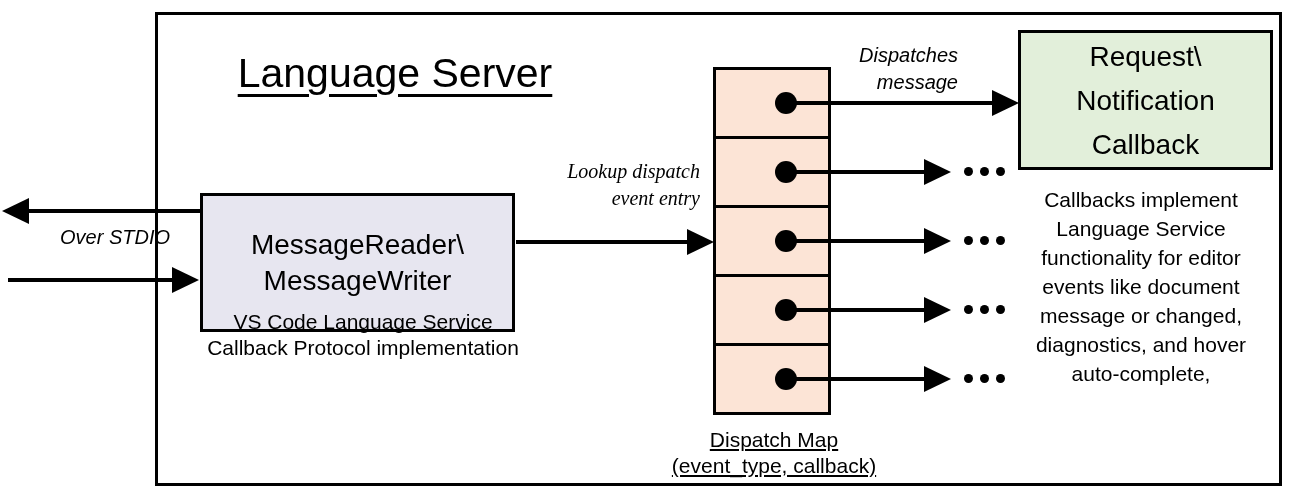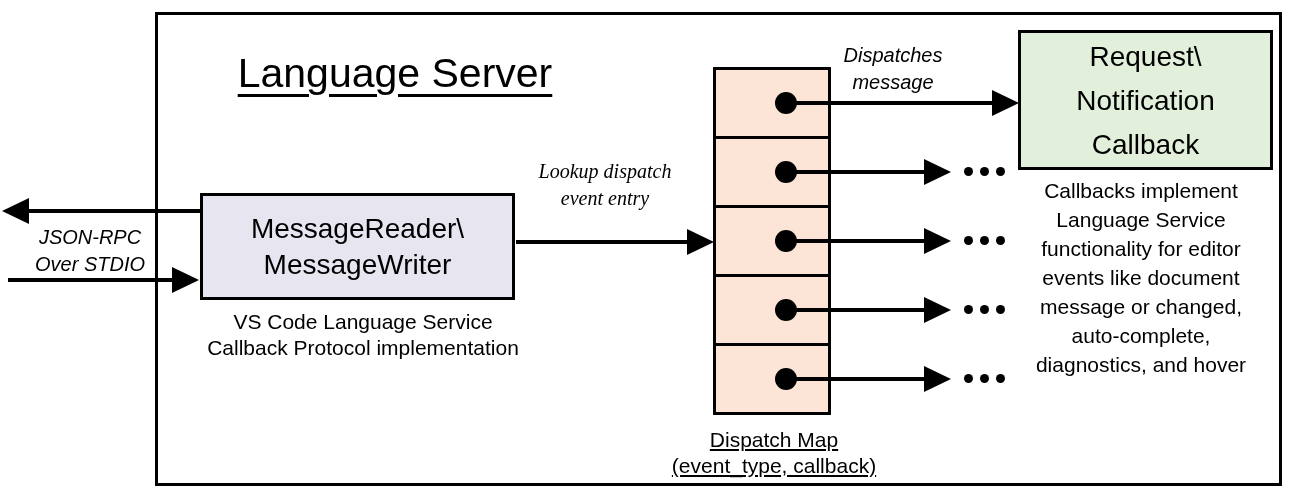--- a/index.html
+++ b/index.html
@@ -8,72 +8,71 @@
     --callback-fill:#e2efda;
     --line:#000000;
     --bg:#ffffff;
   }
   *{margin:0;padding:0;box-sizing:border-box;}
   body{background:var(--bg);font-family:"Liberation Sans",sans-serif;color:#000;}
   .stage{position:relative;width:1291px;height:494px;background:var(--bg);overflow:hidden;}
 
   .abs{position:absolute;}
   .center{text-align:center;}
-  .italic{font-style:italic;}
+  .italic{font-style:italic;text-align:right;}
 
   .outer-box{left:155px;top:12px;width:1127px;height:474px;border:3px solid var(--line);background:transparent;}
 
   .title{left:225px;top:50px;width:340px;font-size:41px;text-align:center;
          text-decoration:underline;text-decoration-thickness:3px;text-underline-offset:7px;}
 
   .io-label{left:10px;top:224px;width:160px;font-size:20px;line-height:27px;}
   .lookup-label{left:510px;top:158px;width:190px;font-size:20px;line-height:27px;font-family:Liberation Serif, serif;}
   .dispatches-label{left:828px;top:42px;width:130px;font-size:20px;line-height:27px;}
 
   .hline{position:absolute;height:4px;background:var(--line);}
   .head-right{position:absolute;width:0;height:0;
               border-top:13px solid transparent;border-bottom:13px solid transparent;
               border-left:27px solid var(--line);}
   .head-left{position:absolute;width:0;height:0;
              border-top:13px solid transparent;border-bottom:13px solid transparent;
              border-right:27px solid var(--line);}
 
-  .reader-box{left:200px;top:193px;width:315px;height:107px;background:var(--reader-fill);
+  .reader-box{left:200px;top:193px;width:315px;height:139px;background:var(--reader-fill);
               border:3px solid var(--line);display:flex;flex-direction:column;justify-content:center;
               font-size:28px;line-height:36px;text-align:center;}
   .reader-caption{left:193px;top:309px;width:340px;font-size:21px;line-height:26px;}
 
   .dispatch-map{left:713px;top:67px;width:118px;height:348px;border:3px solid var(--line);
                 display:flex;flex-direction:column;}
   .map-cell{flex:1;background:var(--map-fill);}
   .map-cell + .map-cell{border-top:3px solid var(--line);}
 
   .dot{position:absolute;width:22px;height:22px;border-radius:50%;background:var(--line);}
 
   .ellipsis{position:absolute;display:flex;gap:7px;align-items:center;}
   .edot{width:9px;height:9px;border-radius:50%;background:var(--line);}
 
   .callback-box{left:1018px;top:30px;width:255px;height:140px;background:var(--callback-fill);
                 border:3px solid var(--line);display:flex;flex-direction:column;justify-content:center;
                 font-size:28px;line-height:35px;text-align:center;gap:9px;}
 
-  .note{left:1008px;top:176px;width:266px;font-size:21px;line-height:29px;}
+  .note{left:1008px;top:185px;width:266px;font-size:21px;line-height:29px;}
   .map-caption{left:644px;top:427px;width:260px;font-size:21px;line-height:26px;text-decoration:underline;}
 </style>
 </head>
 <body>
 
 <div class="stage">
 
   <div class="abs outer-box"></div>
 
   <div class="abs title">Language Server</div>
 
   <div class="abs io-label italic center">
-    <div>JSON-RPC</div>
     <div>Over STDIO</div>
   </div>
 
   <div class="hline" style="left:24px;top:209px;width:176px;"></div>
   <div class="head-left" style="left:2px;top:198px;"></div>
 
   <div class="hline" style="left:8px;top:278px;width:166px;"></div>
   <div class="head-right" style="left:172px;top:267px;"></div>
 
   <div class="abs reader-box">
@@ -151,22 +150,22 @@
     <div>Notification</div>
     <div>Callback</div>
   </div>
 
   <div class="abs note center">
     <div>Callbacks implement</div>
     <div>Language Service</div>
     <div>functionality for editor</div>
     <div>events like document</div>
     <div>message or changed,</div>
+    <div>diagnostics, and hover</div>
     <div>auto-complete,</div>
-    <div>diagnostics, and hover</div>
   </div>
 
   <div class="abs map-caption center">
     <div>Dispatch Map</div>
     <div>(event_type, callback)</div>
   </div>
 
 </div>
 
 </body></html>

